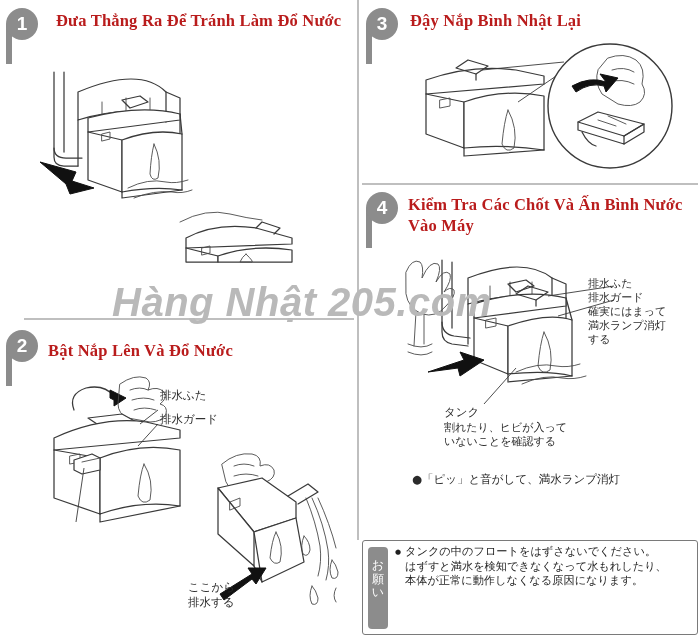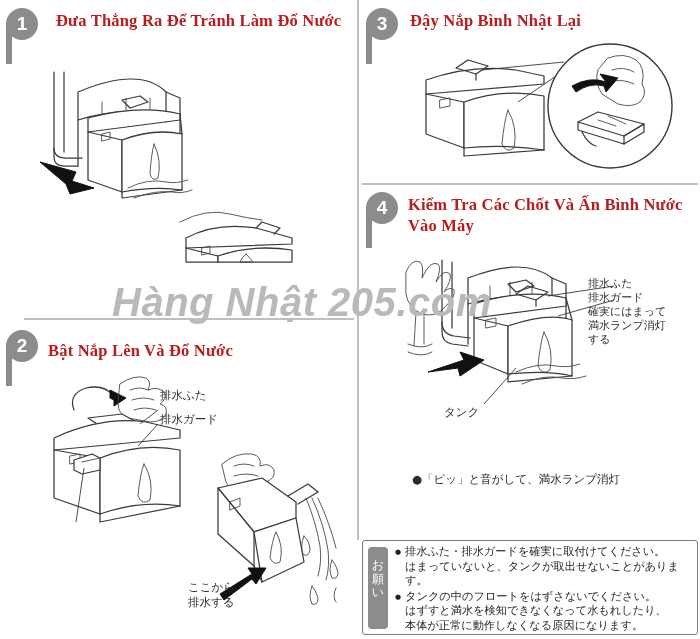--- a/index.html
+++ b/index.html
@@ -358,32 +358,32 @@
     </svg>
   </div>
 
   <div class="jp small" style="left:588px; top:277px;">排水ふた</div>
   <div class="jp small" style="left:588px; top:291px;">排水ガード</div>
   <div class="jp small" style="left:588px; top:305px;">確実にはまって
 満水ランプ消灯
 する</div>
 
   <div class="jp" style="left:444px; top:405px;">タンク</div>
+  <div class="jp small" style="left:444px; top:421px;">割れたり、ヒビが入って
+いないことを確認する</div>
 
   <div class="jp" style="left:412px; top:472px;">●「ピッ」と音がして、満水ランプ消灯</div>
 
   <div class="notice">
     <div class="notice-tab">
       <span>お</span>
       <span>願</span>
       <span>い</span>
     </div>
     <div class="notice-body">
-      <div class="notice-item">排水ふた・排水ガードを確実に取付けてください。
-はまっていないと、タンクが取出せないことがあります。</div>
       <div class="notice-item">タンクの中のフロートをはずさないでください。
 はずすと満水を検知できなくなって水もれしたり、
 本体が正常に動作しなくなる原因になります。</div>
     </div>
   </div>
 
   <div class="watermark">Hàng Nhật 205.com</div>
 
 </div>
 

